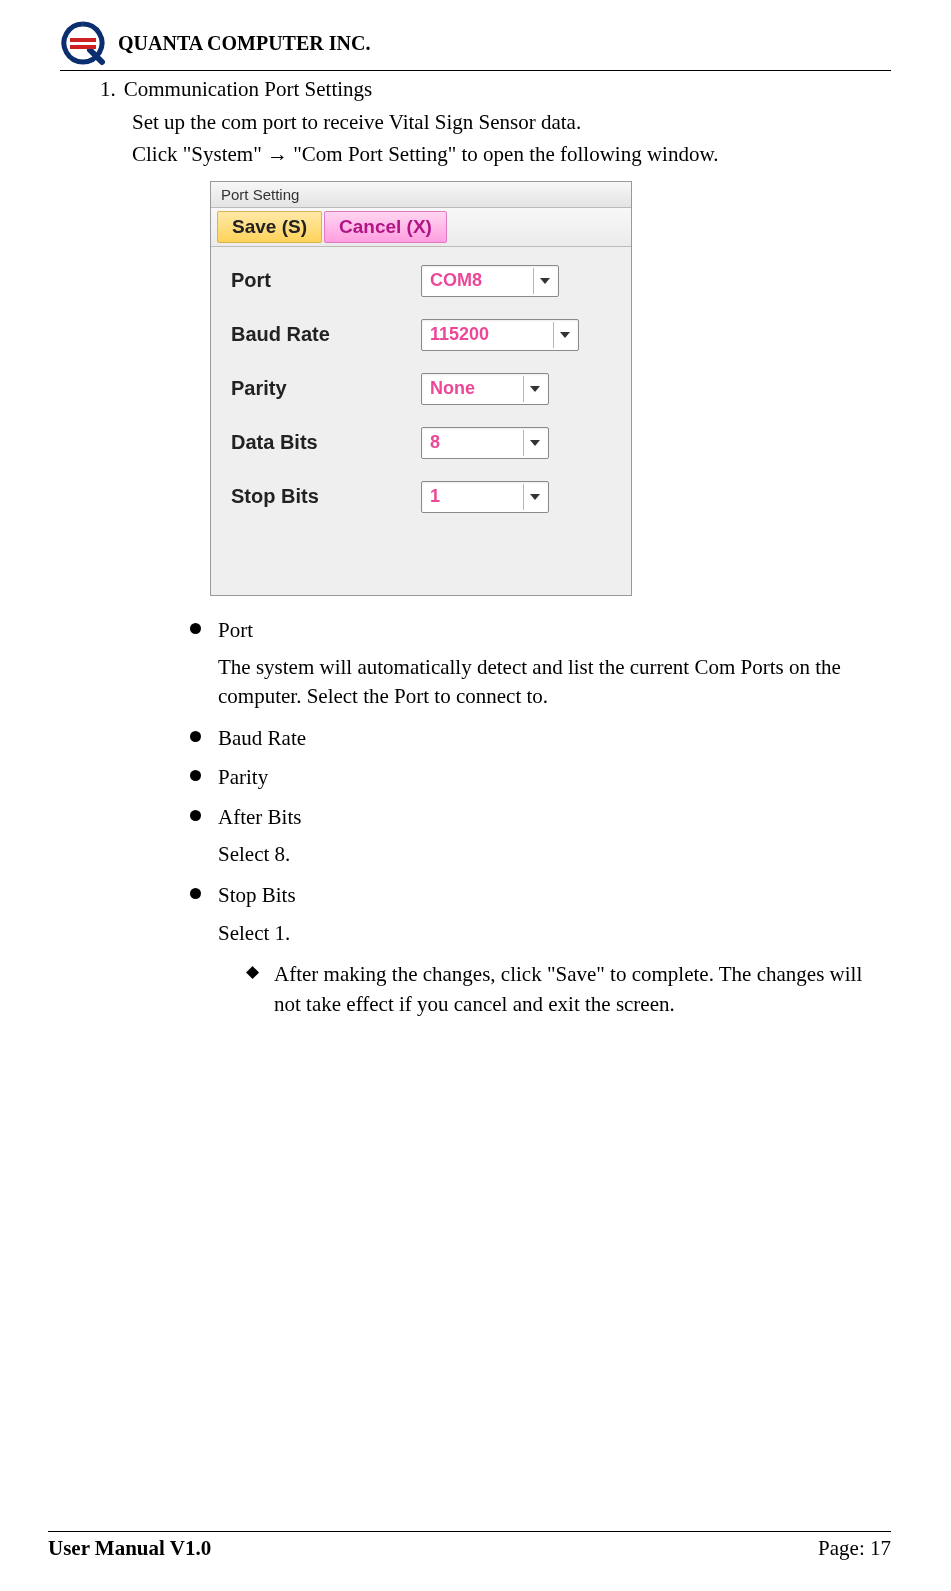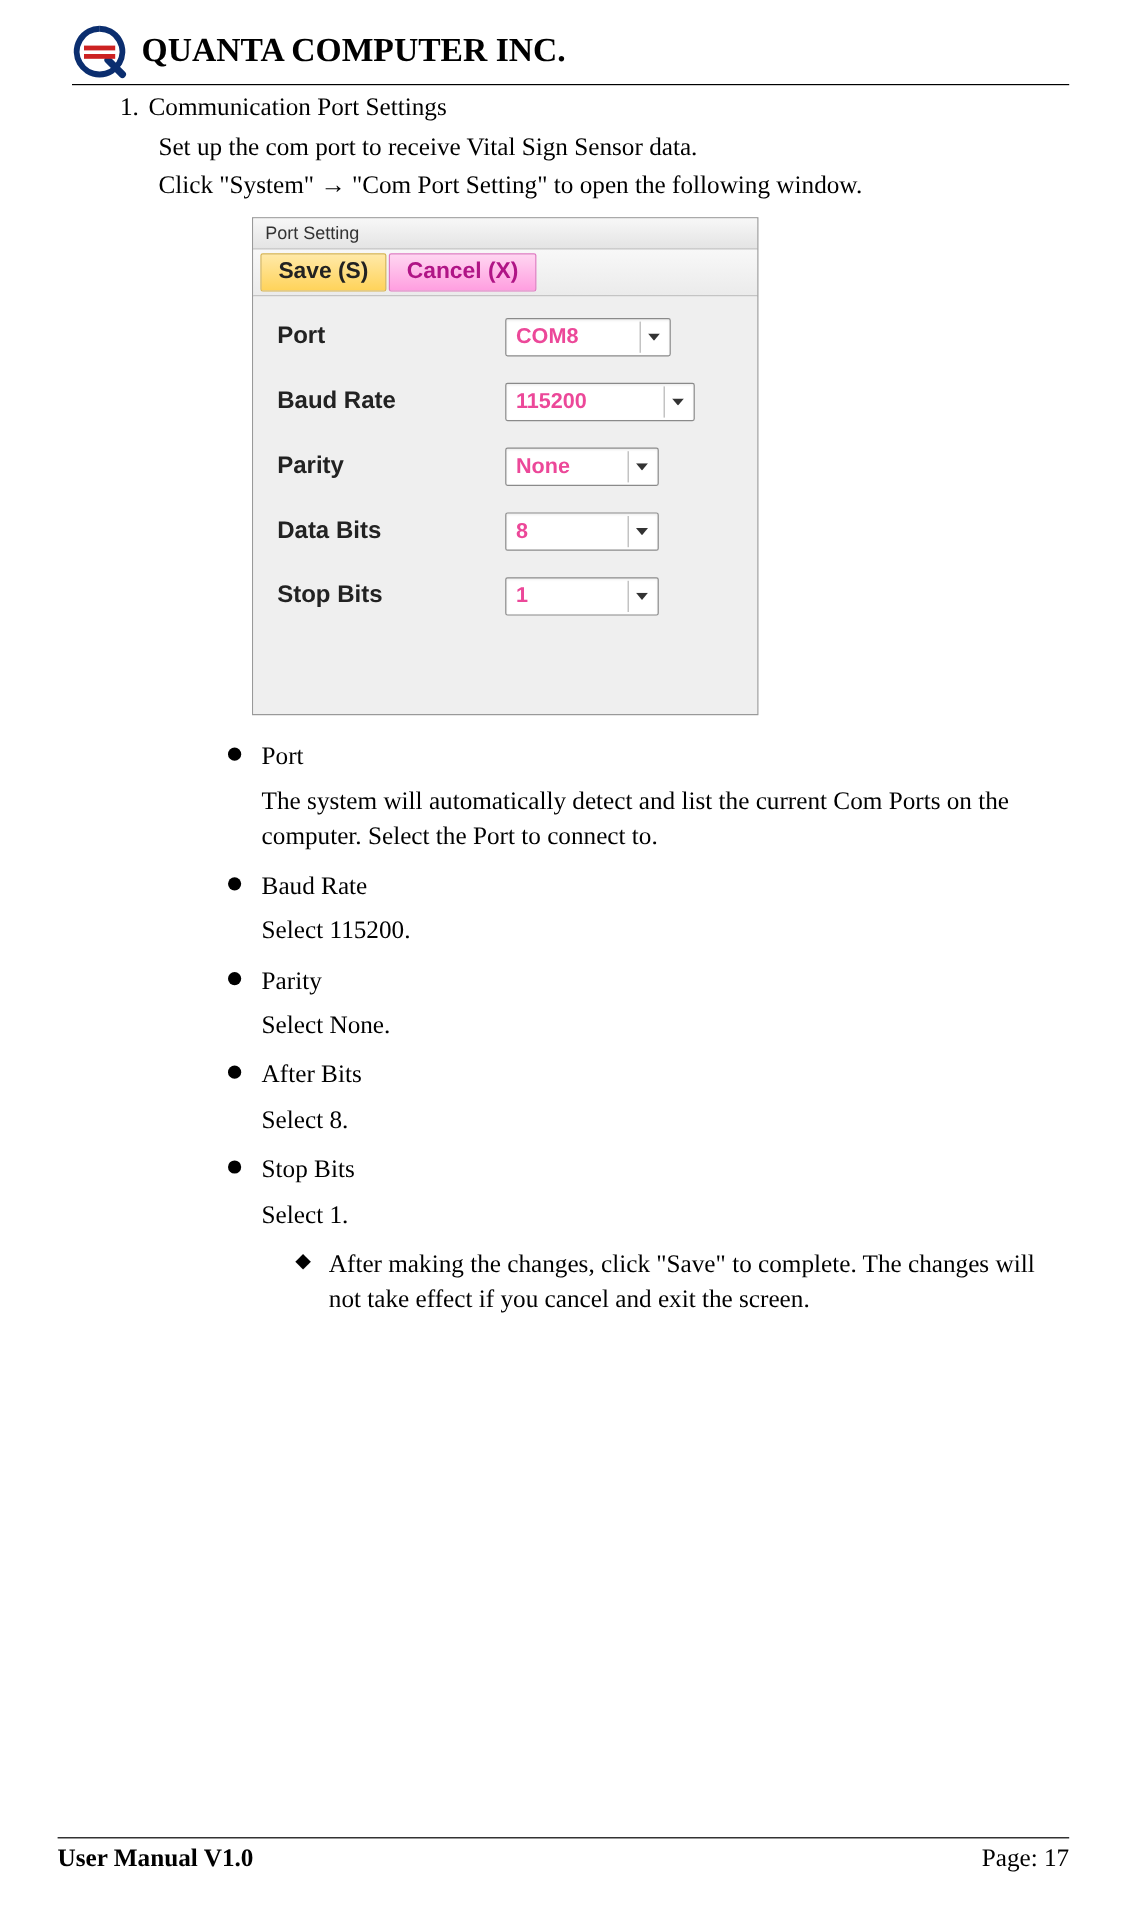--- a/index.html
+++ b/index.html
@@ -29,21 +29,21 @@
     gap: 12px;
   }
   .logo {
     width: 46px;
     height: 46px;
     position: relative;
     flex-shrink: 0;
   }
   .company {
     font-weight: bold;
-    font-size: 28px;
+    font-size: 20px;
   }
   .doc-title {
     font-size: 22px;
   }
   hr.sep {
     border: none;
     border-top: 1.5px solid #000;
     margin: 2px 0 6px 0;
   }
   .content {
@@ -301,25 +301,23 @@
       </div>
     </div>
 
     <ul class="bullets">
       <li>
         <span>Port</span>
         <div class="bullet-body">The system will automatically detect and list the current Com Ports on the computer. Select the Port to connect to.</div>
       </li>
       <li>
         <span>Baud Rate</span>
-        <div class="bullet-body">Select 115200.</div>
       </li>
       <li>
         <span>Parity</span>
-        <div class="bullet-body">Select None.</div>
       </li>
       <li>
         <span>After Bits</span>
         <div class="bullet-body">Select 8.</div>
       </li>
       <li>
         <span>Stop Bits</span>
         <div class="bullet-body">Select 1.</div>
         <ul class="diamond">
           <li>After making the changes, click "Save" to complete. The changes will not take effect if you cancel and exit the screen.</li>

